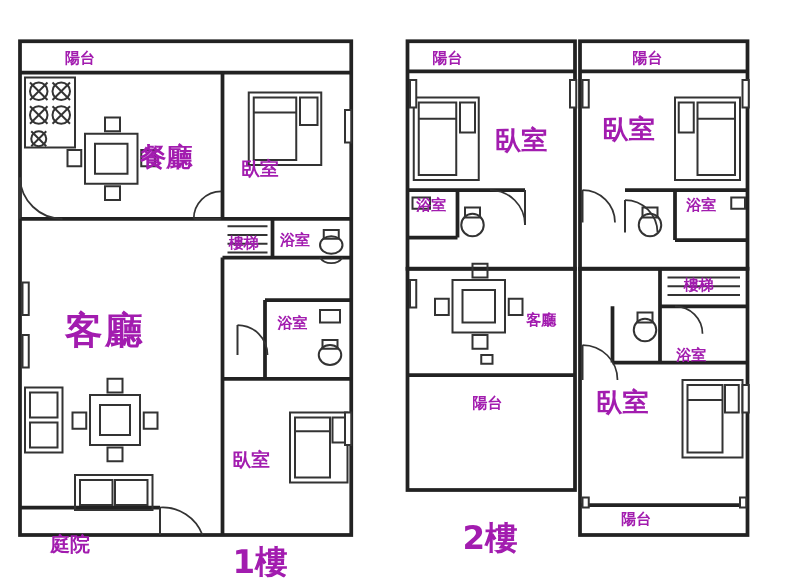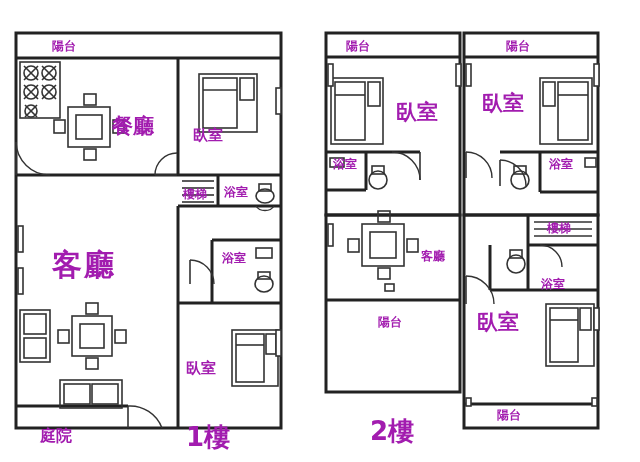--- a/index.html
+++ b/index.html
@@ -219,21 +219,21 @@
 
 <div class="lbl small" style="left:52px;top:40px;">陽台</div>
 <div class="lbl mid-room" style="left:112px;top:80px;margin-top:36px;">餐廳</div>
 <div class="lbl room" style="left:193px;top:128px;">臥室</div>
 <div class="lbl small" style="left:183px;top:188px;">樓梯</div>
 <div class="lbl small" style="left:224px;top:186px;">浴室</div>
 <div class="lbl big-room" style="left:52px;top:250px;">客廳</div>
 <div class="lbl small" style="left:222px;top:252px;">浴室</div>
 <div class="lbl room" style="left:186px;top:361px;">臥室</div>
 <div class="lbl tiny" style="left:40px;top:428px;">庭院</div>
-<div class="lbl floor-label" style="left:186px;top:424px;">1樓</div>
+<div class="lbl floor-label" style="left:186px;top:437px;">1樓</div>
 
 <div class="lbl small" style="left:346px;top:40px;">陽台</div>
 <div class="lbl small" style="left:506px;top:40px;">陽台</div>
 <div class="lbl mid-room" style="left:396px;top:102px;">臥室</div>
 <div class="lbl mid-room" style="left:482px;top:93px;">臥室</div>
 <div class="lbl small" style="left:333px;top:158px;">浴室</div>
 <div class="lbl small" style="left:549px;top:158px;">浴室</div>
 <div class="lbl small" style="left:421px;top:250px;">客廳</div>
 <div class="lbl small" style="left:547px;top:222px;">樓梯</div>
 <div class="lbl small" style="left:541px;top:278px;">浴室</div>

